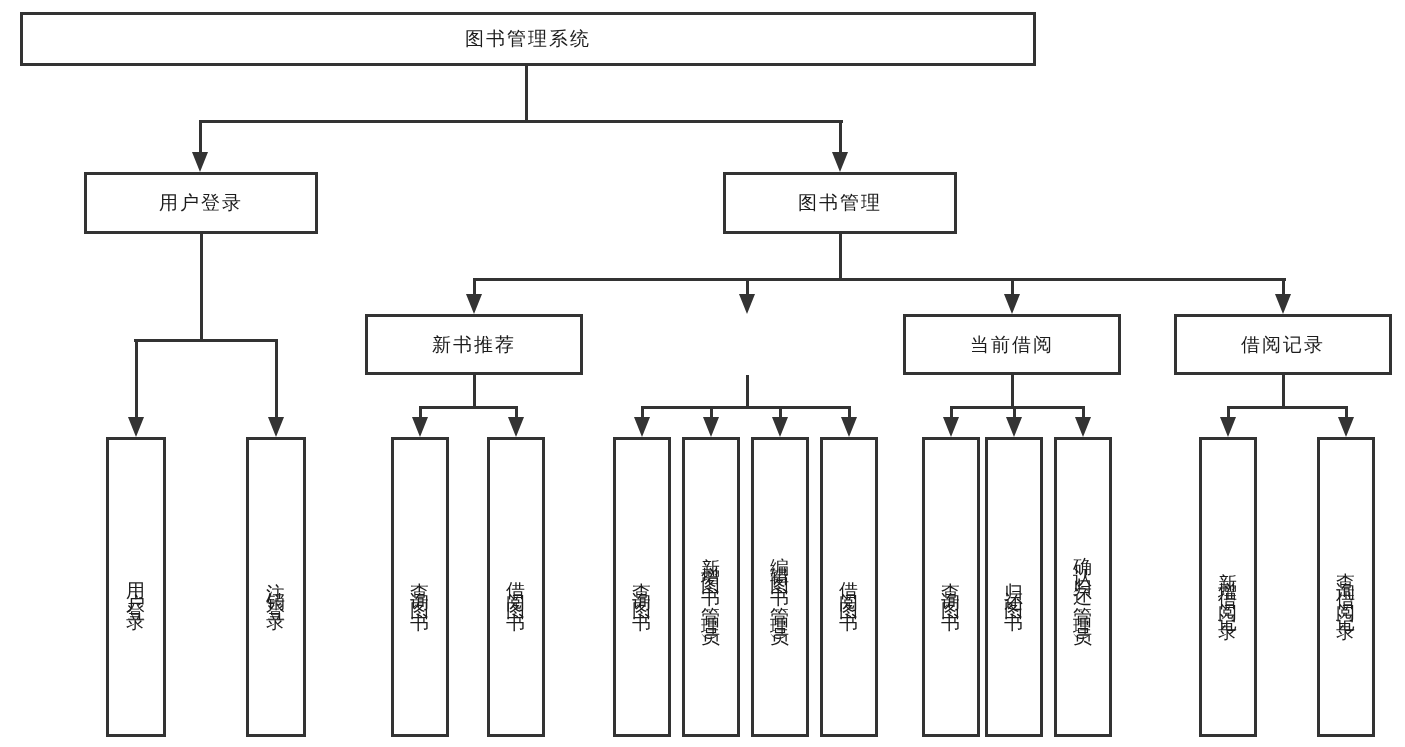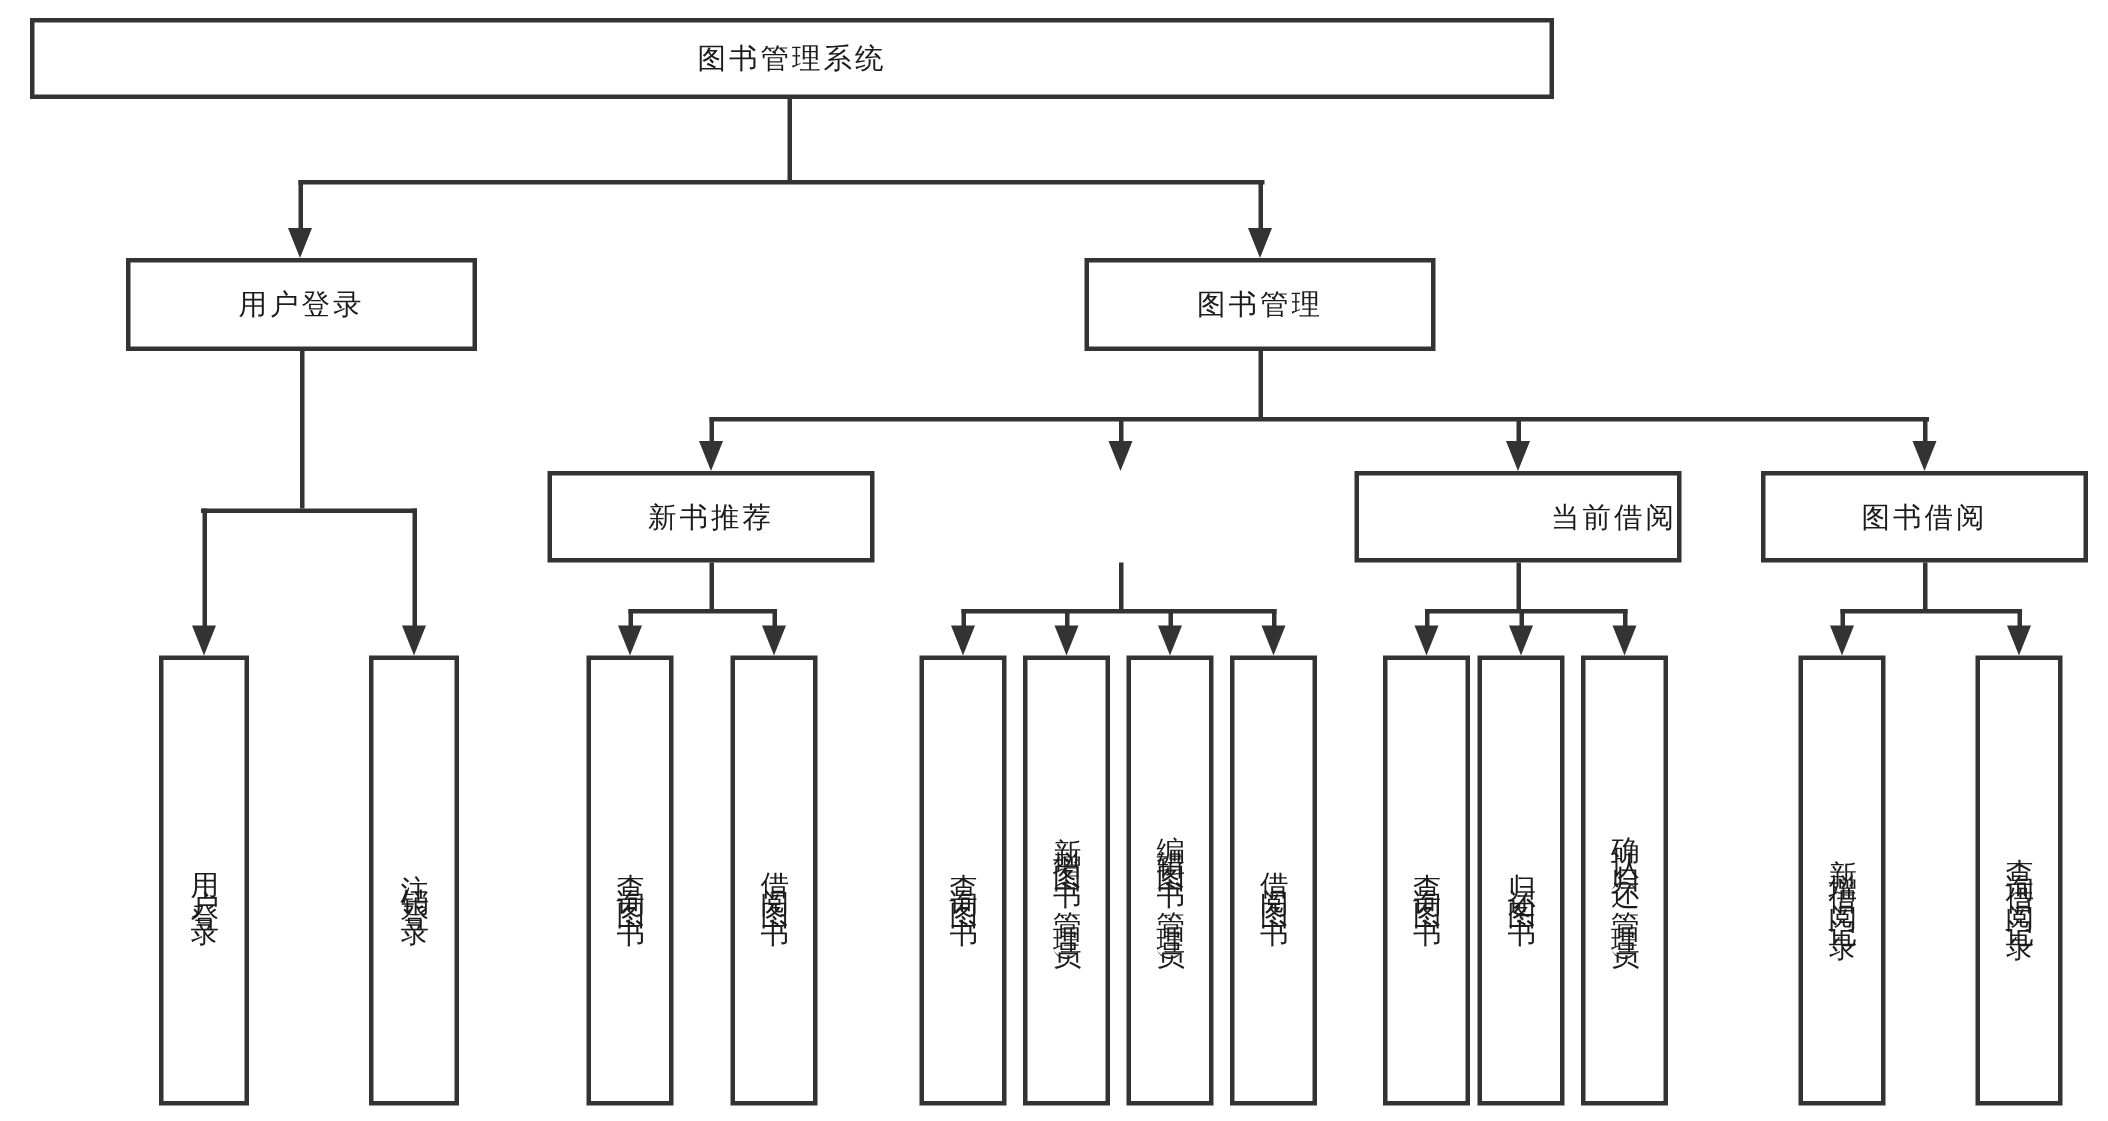--- a/index.html
+++ b/index.html
@@ -117,26 +117,26 @@
 
   <div class="box hbox" style="left:365px;top:314px;width:218px;height:61px;">
     <span>新书推荐</span>
   </div>
 
   <div class="box hbox" style="left:723px;top:172px;width:234px;height:62px;">
     <span>图书管理</span>
   </div>
 
 
-  <div class="box hbox" style="left:903px;top:314px;width:218px;height:61px;justify-content:flex-end;">
+  <div class="box hbox" style="left:903px;top:314px;width:218px;height:61px;">
     <span>当前借阅</span>
   </div>
 
   <div class="box hbox" style="left:1174px;top:314px;width:218px;height:61px;">
-    <span>图书借阅</span>
+    <span>借阅记录</span>
   </div>
 
   <div class="box vbox" style="left:106px;top:437px;width:60px;height:300px;">
     <span class="vlabel">用户登录</span>
   </div>
   <div class="box vbox" style="left:246px;top:437px;width:60px;height:300px;">
     <span class="vlabel">注销登录</span>
   </div>
 
   <div class="box vbox" style="left:391px;top:437px;width:58px;height:300px;">

